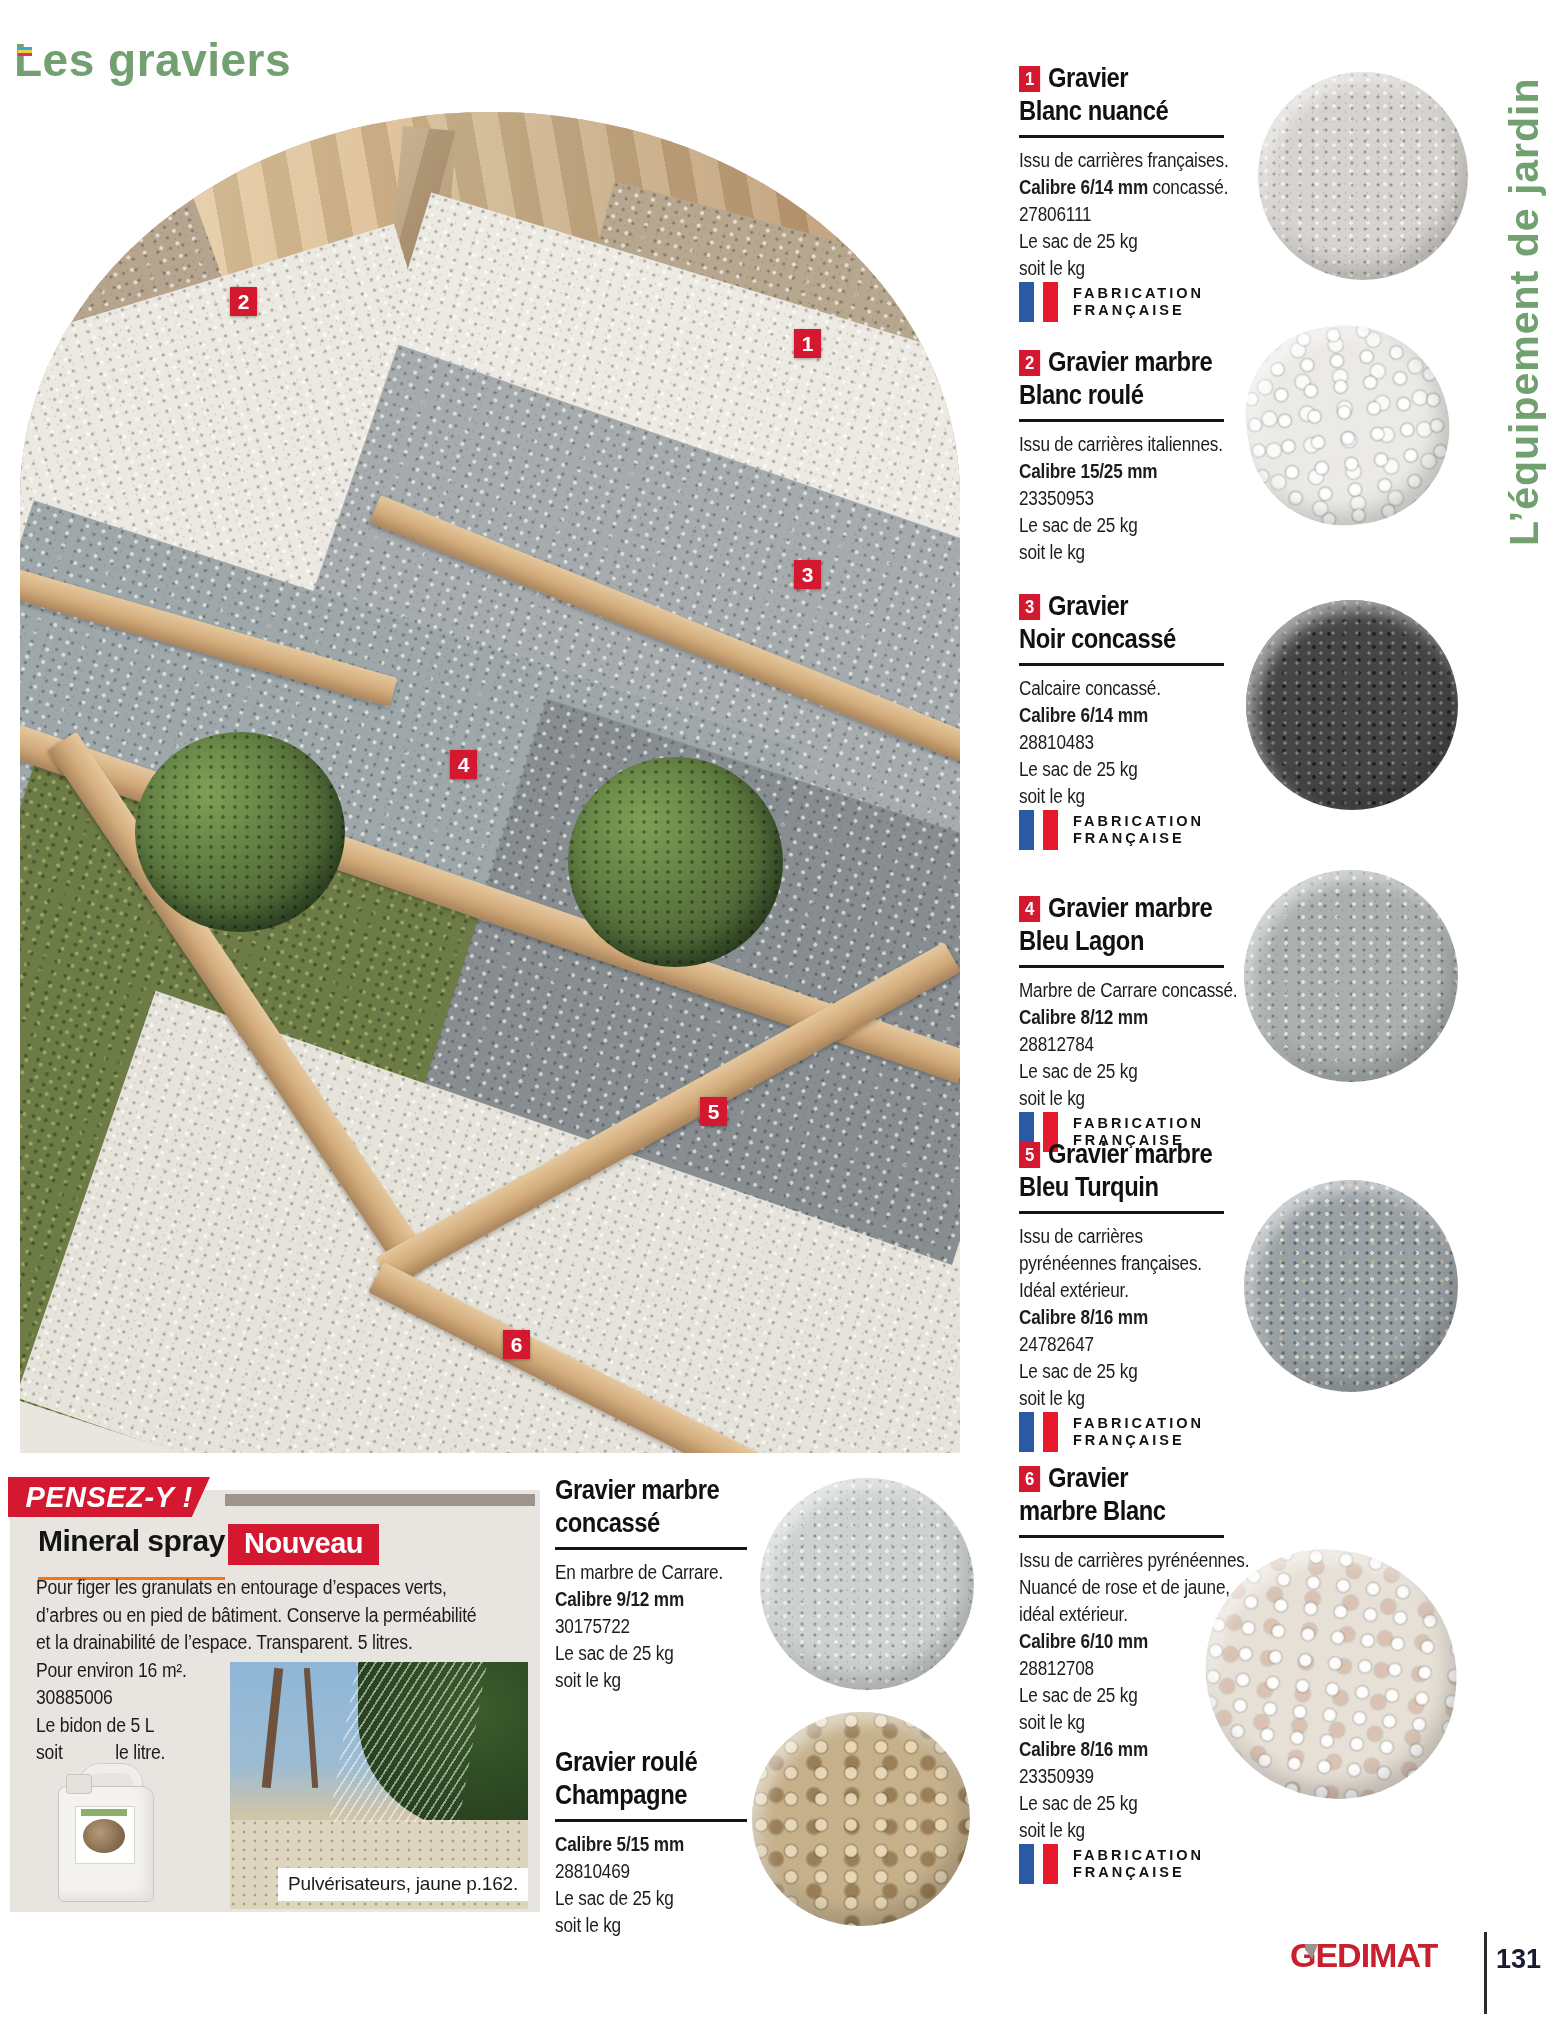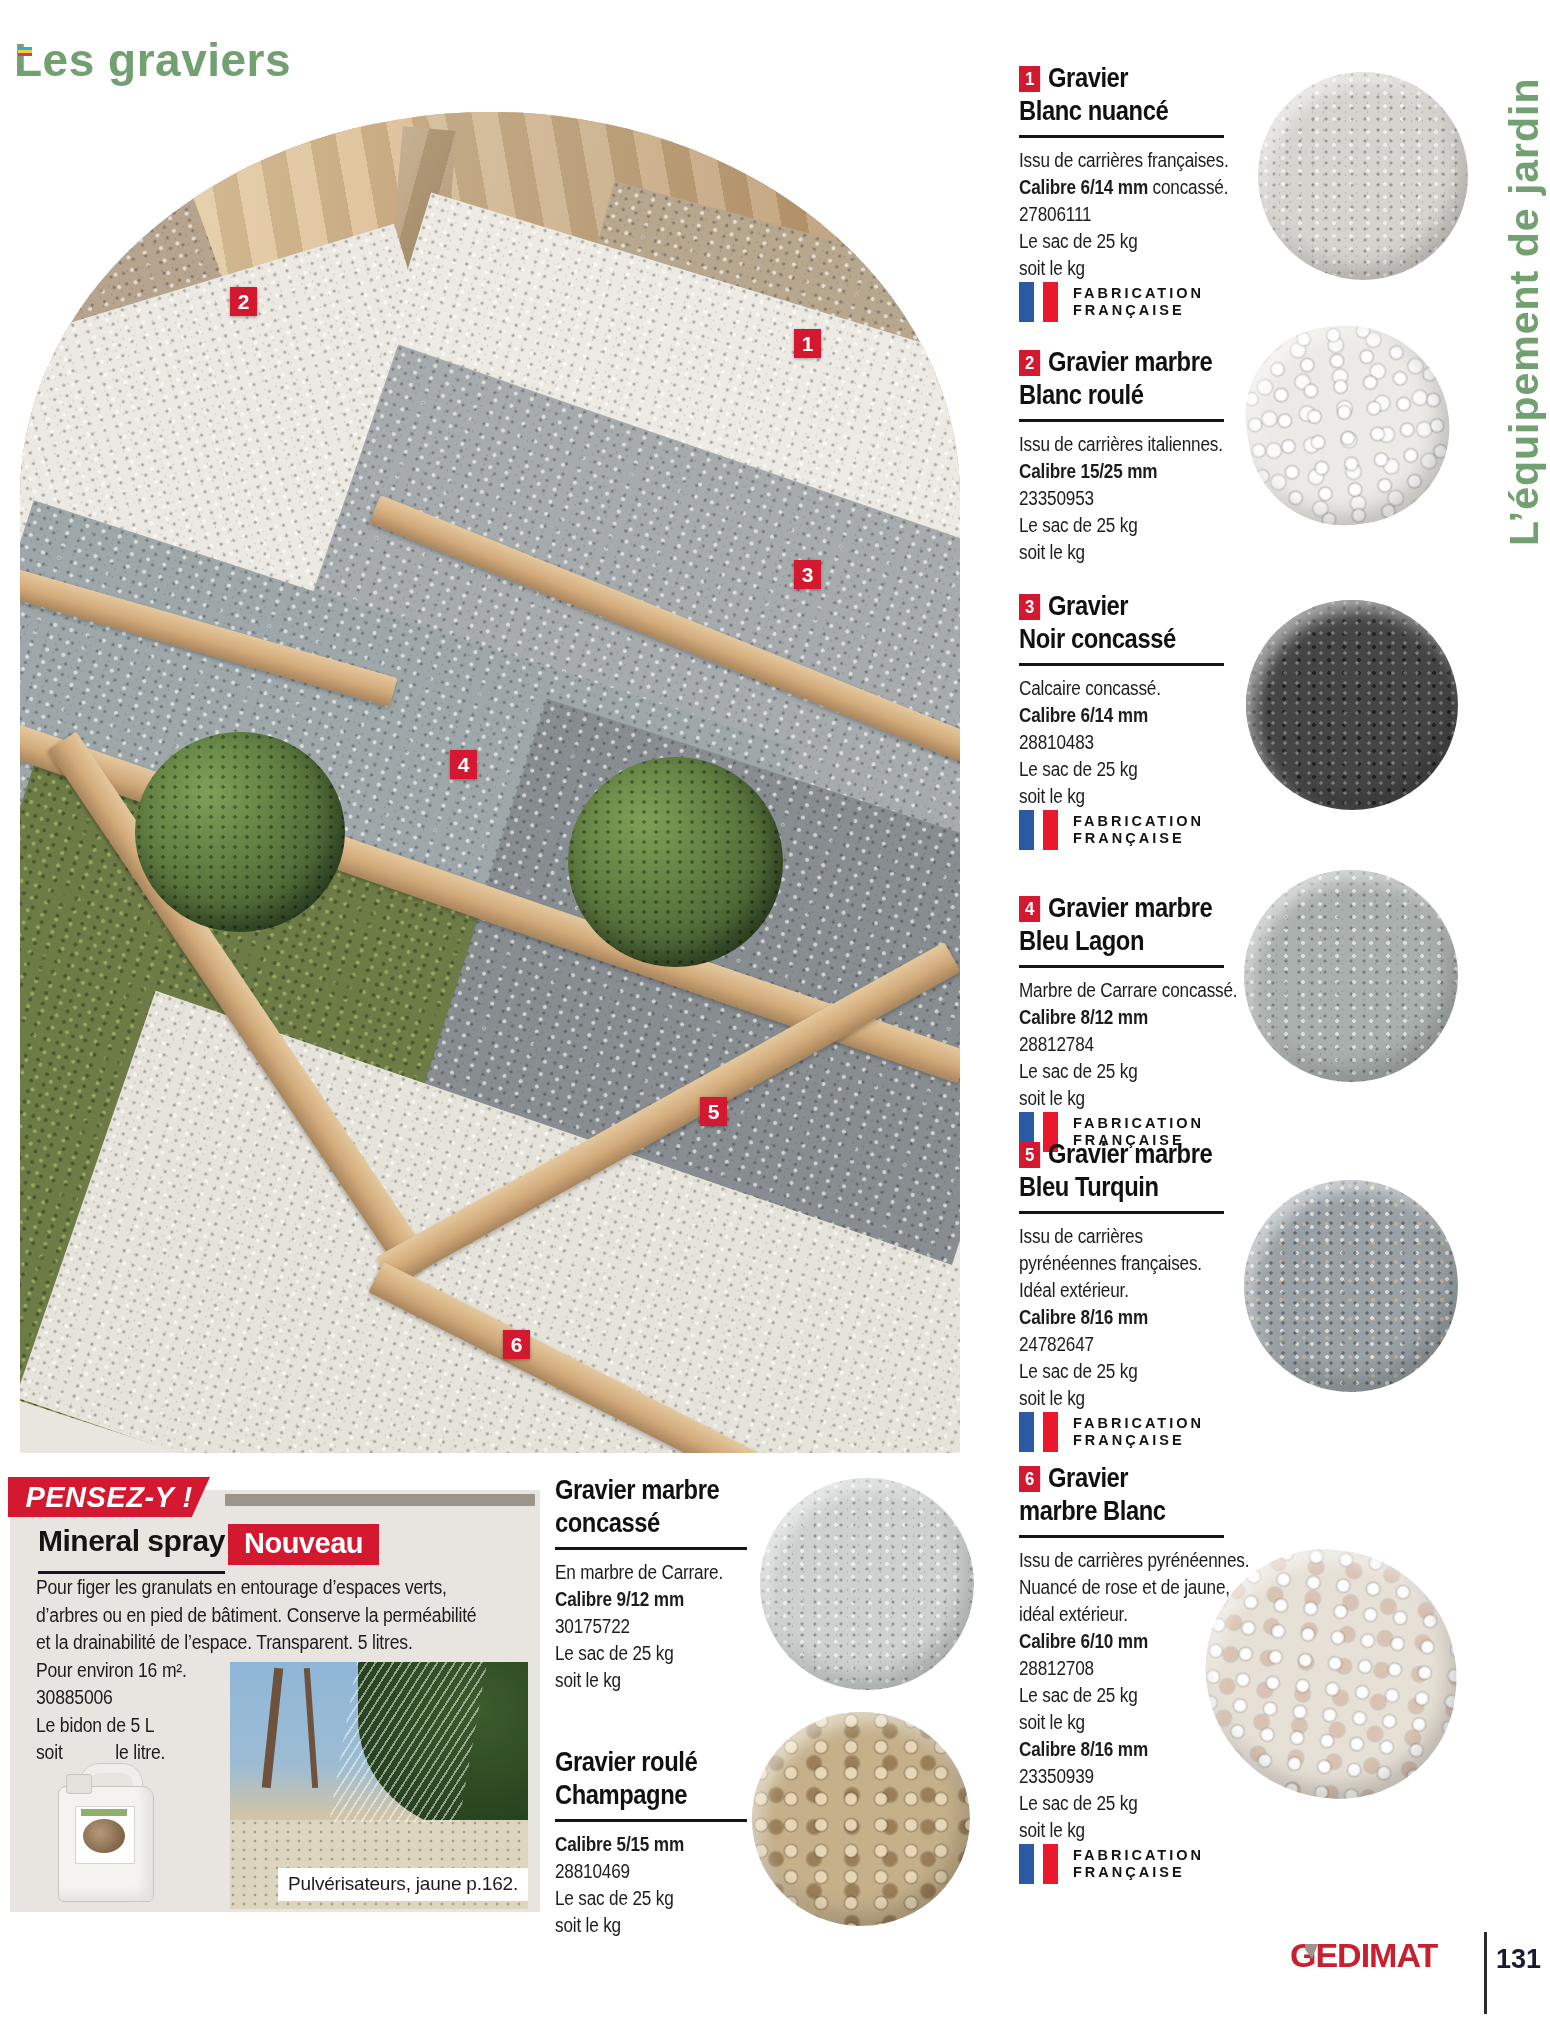--- a/index.html
+++ b/index.html
@@ -69,21 +69,21 @@
   .flag .fr{width:15px;background:#e8192c;}
   .fftxt{font-size:14.5px;font-weight:bold;letter-spacing:3px;line-height:17px;color:#121212;}
 
   
   .pz-box{position:absolute;left:10px;top:1490px;width:530px;height:422px;background:#e8e5e1;}
   .pz-bar{position:absolute;left:225px;top:1494px;width:310px;height:12px;background:#9d958b;}
   .pz-banner{position:absolute;left:8px;top:1477px;width:202px;height:40px;background:#d4182f;
              clip-path:polygon(0 0,100% 0,91% 100%,0 100%);color:#fff;font-weight:bold;
              font-style:italic;font-size:29px;line-height:40px;text-align:center;letter-spacing:.5px;}
   .pz-name{position:absolute;left:38px;top:1524px;font-size:30px;font-weight:bold;color:#141414;
-           border-bottom:3px solid #0f172a;padding-bottom:13px;letter-spacing:-.5px;}
+           border-bottom:3px solid #f97316;padding-bottom:19px;letter-spacing:-.5px;}
   .pz-new{position:absolute;left:228px;top:1524px;background:#d4182f;color:#fff;font-weight:bold;
           font-size:29px;padding:3px 16px 5px;letter-spacing:-.5px;}
   .pz-body{position:absolute;left:36px;top:1574px;width:520px;font-size:19.5px;line-height:27.5px;
            letter-spacing:-.2px;transform:scaleX(.9);transform-origin:0 0;}
   .pz-body .line{white-space:nowrap;}
   .pz-soit{display:inline-block;width:88px;}
   .pz-photo{position:absolute;left:230px;top:1662px;width:298px;height:247px;overflow:hidden;}
   .ph-sky{position:absolute;inset:0;background:linear-gradient(180deg,#8fb6d8 0%,#9dbcd3 42%,#cfc4a8 62%,#e6dfcb 100%);}
   .ph-foliage{position:absolute;right:-30px;top:-20px;width:200px;height:190px;
       background:radial-gradient(circle at 60% 35%,#3c5c2c 0%,#27421f 70%);border-radius:0 0 0 60%;}

